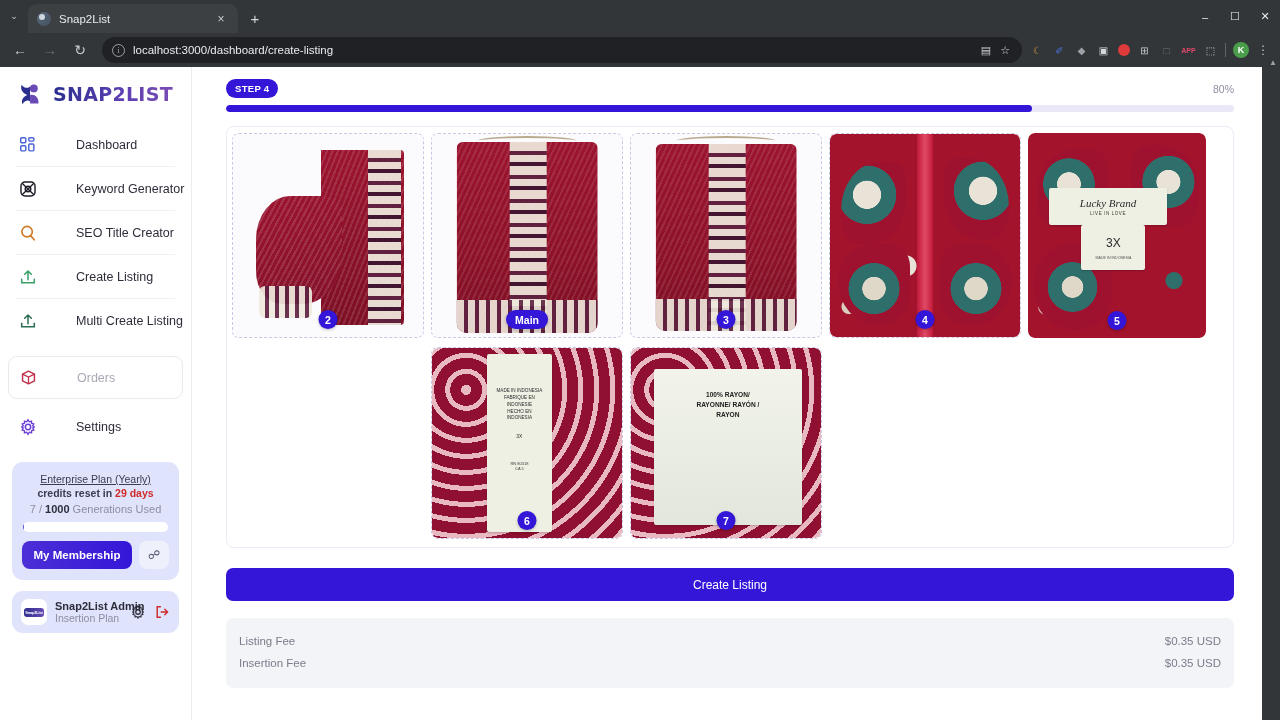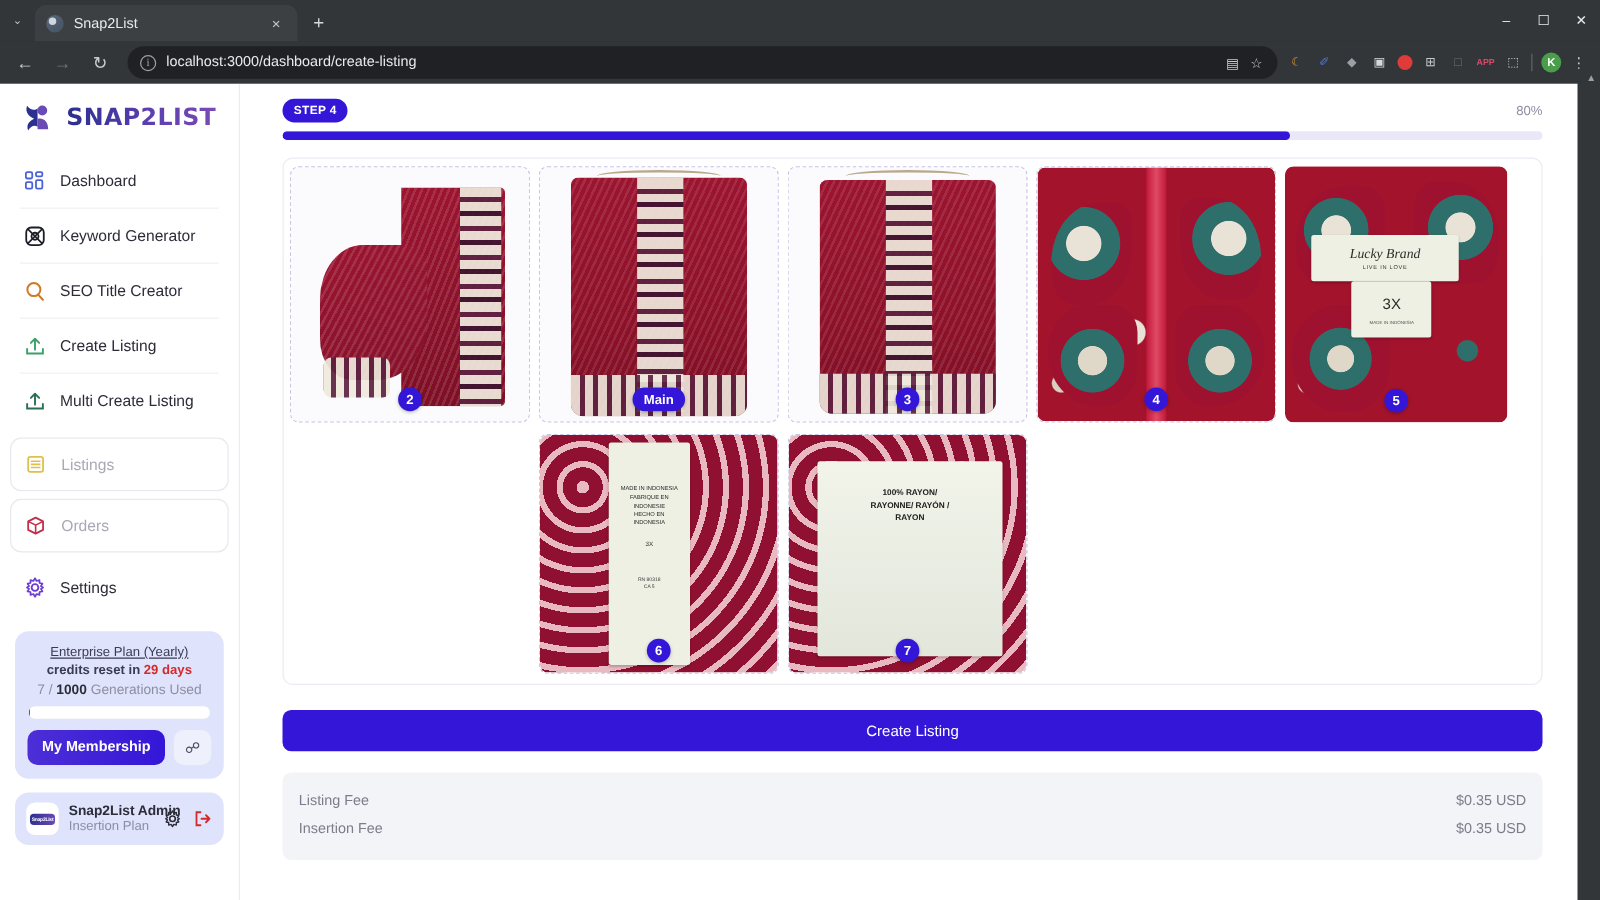--- a/index.html
+++ b/index.html
@@ -122,21 +122,21 @@
     font-size: 19px; font-weight: bold; letter-spacing: 0.3px;
     background: linear-gradient(90deg,#2b2f8f 0%, #5b3fb0 55%, #7a4ab5 100%);
     -webkit-background-clip: text; background-clip: text; color: transparent;
     font-family: "DejaVu Sans", sans-serif;
   }
   .nav { display: flex; flex-direction: column; gap: 0px; }
   .nav-item {
     display: flex; align-items: center; gap: 11px; height: 43px; padding: 0 10px;
     border-radius: 9px; color: #2d2d3a; font-size: 12.5px; position: relative;
   }
-  .nav-item .nav-label { white-space: nowrap; }
+  .nav-item .nav-label { white-space: nowrap; margin-left: 28px; }
   .nav-item.boxed {
     border: 1px solid #e9e9f0; background: #fff;
   }
   .nav-item.boxed .nav-label { color: #a9a9b6; }
   .nav-item .nav-ico {
     width: 19px; height: 19px; flex: 0 0 auto; display: flex; align-items: center; justify-content: center;
   }
   .nav-sep { height: 1px; background: #f1f1f5; margin: 0 8px; }
 
   .plan-card {
@@ -419,29 +419,20 @@
             <svg width="18" height="18" viewBox="0 0 20 20">
                 <path d="M3 12.5 L3 16.5 L17 16.5 L17 12.5" fill="none" stroke="#2b6f52" stroke-width="1.7" stroke-linecap="round"></path>
                 <path d="M10 13 L10 3.5 M6.3 7 L10 3.3 L13.7 7" fill="none" stroke="#2b6f52" stroke-width="1.7" stroke-linecap="round" stroke-linejoin="round"></path>
               </svg>
           </span>
           <span class="nav-label">Multi Create Listing</span>
         </div>
 
         <div style="height:8px"></div>
 
-        <div class="nav-item boxed">
-          <span class="nav-ico">
-            <svg width="17" height="17" viewBox="0 0 20 20">
-                <rect x="3" y="3" width="14" height="14" rx="2" fill="none" stroke="#e0c04a" stroke-width="1.7"></rect>
-                <path d="M5.5 7 L14.5 7 M5.5 10 L14.5 10 M5.5 13 L14.5 13" stroke="#e0c04a" stroke-width="1.5"></path>
-              </svg>
-          </span>
-          <span class="nav-label">Listings</span>
-        </div>
 
         <div style="height:6px"></div>
 
         <div class="nav-item boxed">
           <span class="nav-ico">
             <svg width="17" height="17" viewBox="0 0 20 20">
                 <path d="M10 2.5 L17 6 L17 14 L10 17.5 L3 14 L3 6 Z" fill="none" stroke="#c0304a" stroke-width="1.7" stroke-linejoin="round"></path>
                 <path d="M3 6 L10 9.5 L17 6 M10 9.5 L10 17.5" fill="none" stroke="#c0304a" stroke-width="1.5"></path>
               </svg>
           </span>

